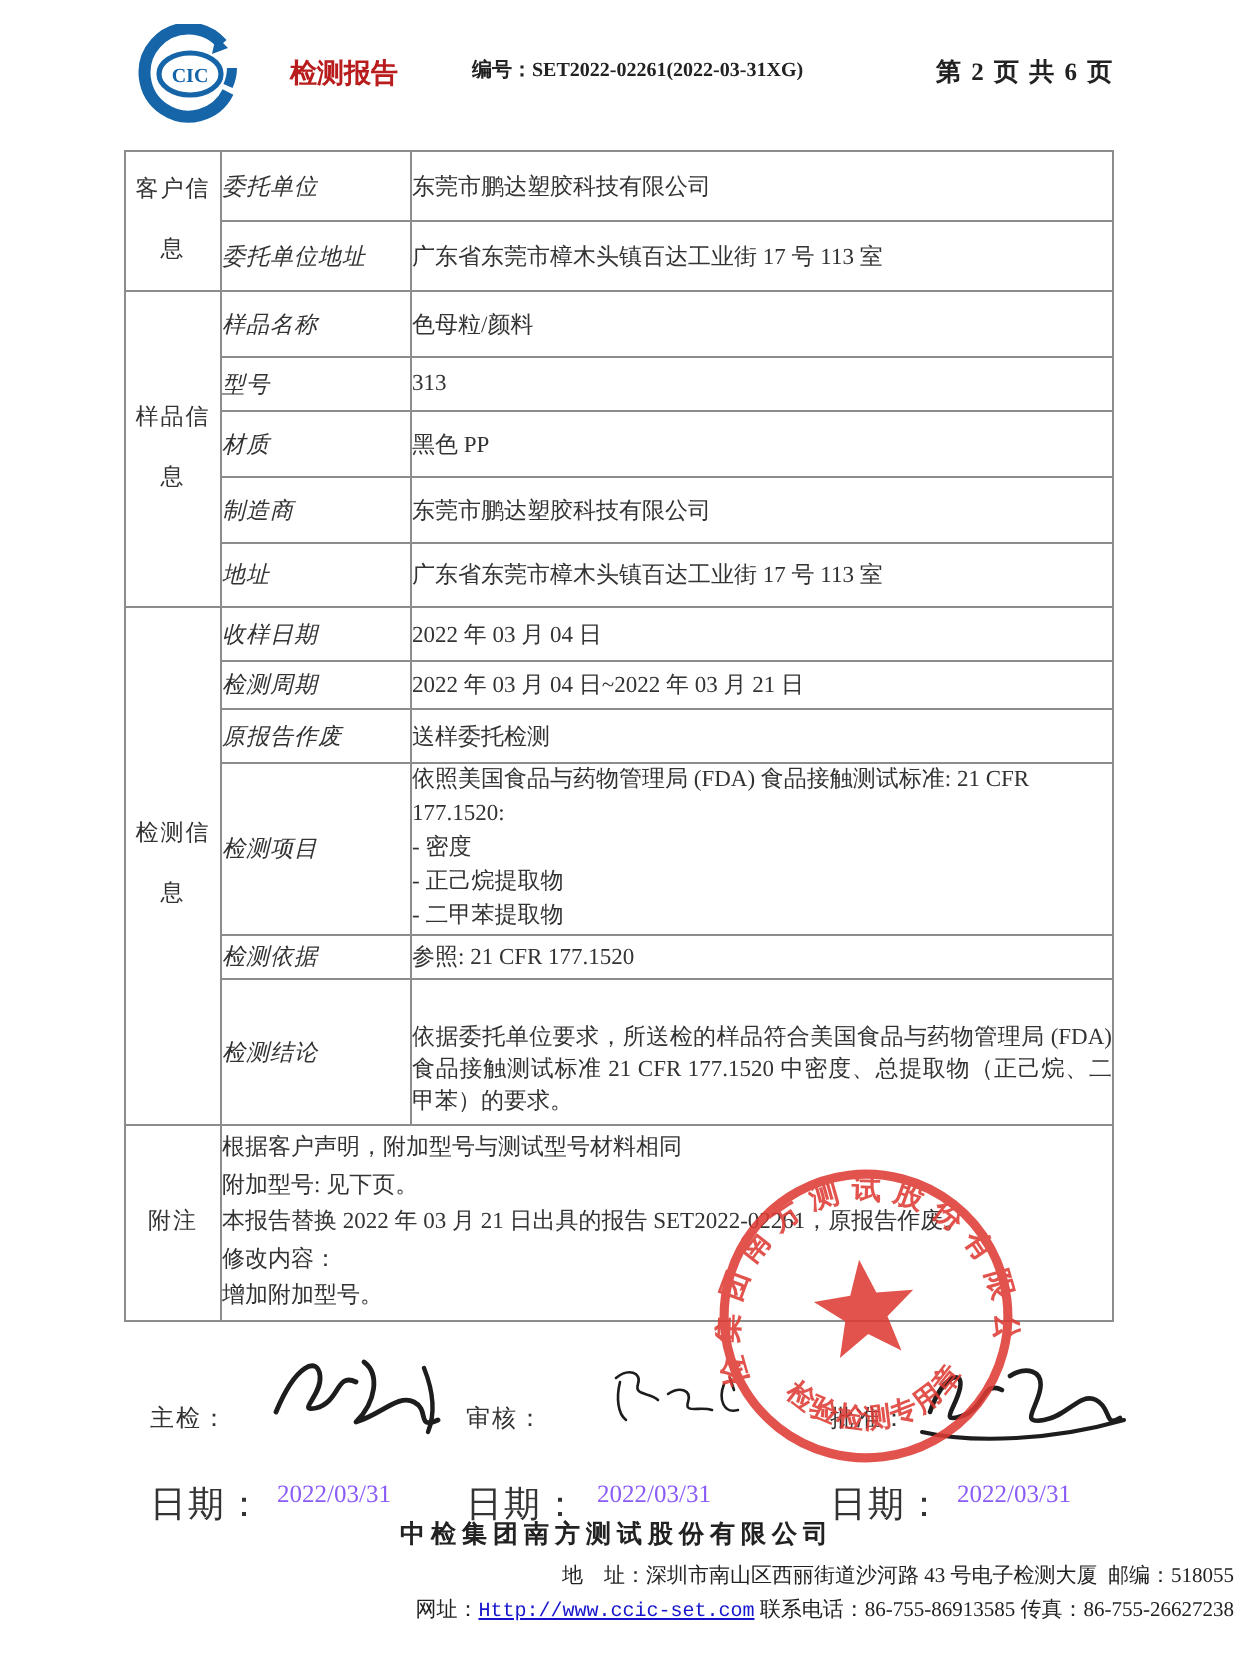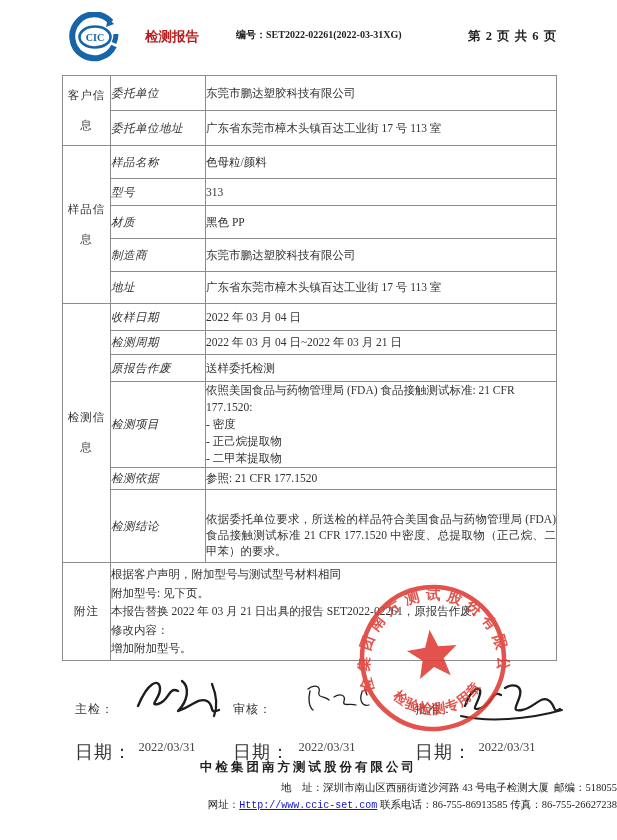--- a/index.html
+++ b/index.html
@@ -21,21 +21,21 @@
   td.fld{padding-left:13px;letter-spacing:0.5px;font-style:italic;}
   td.val{padding-left:20px;padding-right:12px;margin-left:40px;}
   td.val .ln{line-height:17px;}
   td.val.para{line-height:16px;text-align:justify;padding-top:21px;padding-bottom:3px;}
   td.notes-cell{padding:6px 12px 4px 10px;vertical-align:top;}
   td.notes-cell .ln{line-height:18.5px;}
 
   
   .sig-label{font-size:12px;color:#333;letter-spacing:1px;}
   .date-label{font-size:18px;color:#333;letter-spacing:1px;}
-  .date-val{font-size:12.5px;color:#404040;width:90px;text-align:center;}
+  .date-val{font-size:12.5px;color:#8b5cf6;width:90px;text-align:center;}
   .sig-svg path{fill:none;stroke:#1d1d1d;stroke-linecap:round;stroke-linejoin:round;}
 
   
   .stamp{left:357px;top:582px;width:152px;height:152px;opacity:0.87;transform:rotate(-7deg);}
 
   
   .ft-company{left:0;top:759px;width:617px;text-align:center;font-size:12.5px;font-weight:bold;
               letter-spacing:3px;color:#222;}
   .ft-line{left:0;width:617px;text-align:right;font-size:10.5px;color:#222;}
   .ft-line a{color:#1414cc;text-decoration:underline;font-family:"Liberation Mono","DejaVu Sans Mono",monospace;font-size:10px;}

